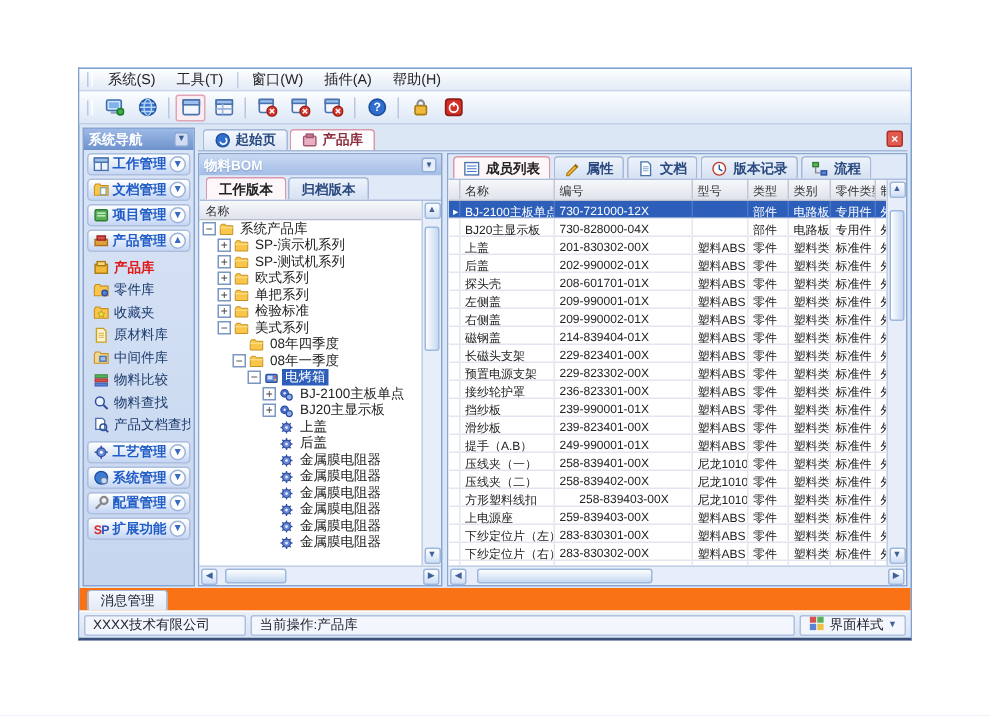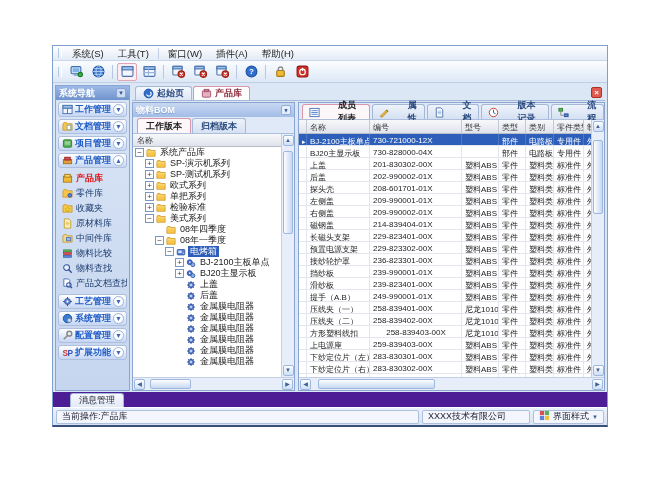--- a/index.html
+++ b/index.html
@@ -84,38 +84,38 @@
   .hscroll{height:13px;flex:none;background:#e7eefa;border-top:1px solid #c2cfe4;display:flex;align-items:center;}
   .s-arrow{width:11px;height:11px;flex:none;background:linear-gradient(#fdfeff,#cfdef4);border:1px solid #9db7dd;border-radius:2px;
     color:#3f6298;font-size:6px;line-height:9px;text-align:center;margin:1px;}
   .s-track{flex:1;position:relative;align-self:stretch;}
   .v-thumb{position:absolute;left:1px;right:1px;background:linear-gradient(90deg,#fdfeff,#c6d8f2);border:1px solid #9db7dd;border-radius:2px;}
   .h-thumb{position:absolute;top:1px;bottom:1px;background:linear-gradient(#fdfeff,#c6d8f2);border:1px solid #9db7dd;border-radius:2px;}
 
   
   .detail-panel{flex:1;border:1px solid #8aa5d2;background:#edf3fc;display:flex;flex-direction:column;min-width:0;min-height:0;}
   .det-tabs{height:17px;display:flex;align-items:flex-end;gap:2px;padding-left:3px;background:#dfe9f8;border-bottom:1px solid #aebfdd;}
-  .det-tab{height:15px;padding:0 6px;font-size:9px;font-weight:bold;display:flex;align-items:center;gap:18px;
+  .det-tab{height:15px;padding:0 6px;font-size:9px;font-weight:bold;display:flex;align-items:center;gap:4px;
     border:1px solid #a5b8d8;border-bottom:none;border-radius:3px 3px 0 0;background:linear-gradient(#eef3fb,#d5e1f2);color:#2a4a7f;}
   .det-tab.active{background:#fdf7f9;border-color:#d898aa;color:#222;}
   .table-zone{flex:1;display:flex;min-height:0;}
   .table-view{flex:1;overflow:hidden;display:flex;flex-direction:column;min-width:0;background:#fff;}
   .t-header{height:14px;display:flex;flex:none;background:linear-gradient(#f7f8fa,#dfe3ec);border-bottom:1px solid #b9bdc9;}
   .t-hcell{font-size:8px;color:#333;padding:2px 2px 0 3px;border-right:1px solid #c3c8d4;white-space:nowrap;overflow:hidden;flex:none;}
   .t-rows{flex:1;overflow:hidden;}
   .t-row{height:12px;display:flex;border-bottom:1px solid #e3e6ee;background:#fff;}
   .t-cell{font-size:8px;color:#222;padding:1.5px 2px 0 3px;border-right:1px solid #e3e6ee;white-space:nowrap;overflow:hidden;flex:none;}
   .t-row.sel{background:#2d5fba;}
   .t-row.sel .t-cell{color:#fff;border-right-color:#4a77c8;}
   .t-marker{width:8px;flex:none;border-right:1px solid #c3c8d4;font-size:7px;line-height:11px;color:#555;text-align:center;}
   .t-row .t-marker{border-right:1px solid #e3e6ee;}
   .t-row.sel .t-marker{color:#fff;border-right-color:#4a77c8;}
 
   
-  .msgrow{height:15px;display:flex;align-items:flex-end;padding-left:17px;background:#4c1d95;}
+  .msgrow{height:15px;display:flex;align-items:flex-end;padding-left:5px;background:#f97316;}
   .msgtab{height:14px;padding:0 8px;font-size:9px;color:#223;display:flex;align-items:center;
     border:1px solid #a5b8d8;border-bottom:none;border-radius:3px 3px 0 0;background:linear-gradient(#f6f9fe,#e2eaf7);}
   .statusbar{height:18px;background:linear-gradient(#eaf1fb,#d7e3f4);border-top:1px solid #ffffff;
     display:flex;align-items:center;padding:1px 3px;gap:3px;font-size:9px;color:#223;}
   .sb-seg{height:14px;border:1px solid #aec0de;background:#f3f7fd;border-radius:2px;display:flex;align-items:center;padding:0 5px;white-space:nowrap;overflow:hidden;}
   .seg-company{width:108px;flex:none;}
   .seg-op{flex:1;min-width:0;}
   .seg-style{flex:none;gap:3px;}
   .seg-session{flex:none;border:none;background:transparent;padding:0 2px;}
   .dd-arrow{font-size:6px;color:#3f6298;}
@@ -1000,22 +1000,22 @@
 
       </div>
     </div>
   </div>
 
   <div class="msgrow">
     <span class="msgtab">消息管理</span>
   </div>
 
   <div class="statusbar">
+    <span class="sb-seg seg-company">XXXX技术有限公司</span>
     <span class="sb-seg seg-op">当前操作:产品库</span>
-    <span class="sb-seg seg-company">XXXX技术有限公司</span>
     <span class="sb-seg seg-style">
       <span id="style-icon-slot"><span style="display: inline-flex;">
             <svg width="11" height="11" viewBox="0 0 12 12">
               <rect x="1" y="1" width="4.6" height="4.6" fill="#d85050"></rect>
               <rect x="6.4" y="1" width="4.6" height="4.6" fill="#58b058"></rect>
               <rect x="1" y="6.4" width="4.6" height="4.6" fill="#5a82d8"></rect>
               <rect x="6.4" y="6.4" width="4.6" height="4.6" fill="#f0c040"></rect>
             </svg>
           </span></span>
       <span>界面样式</span>

